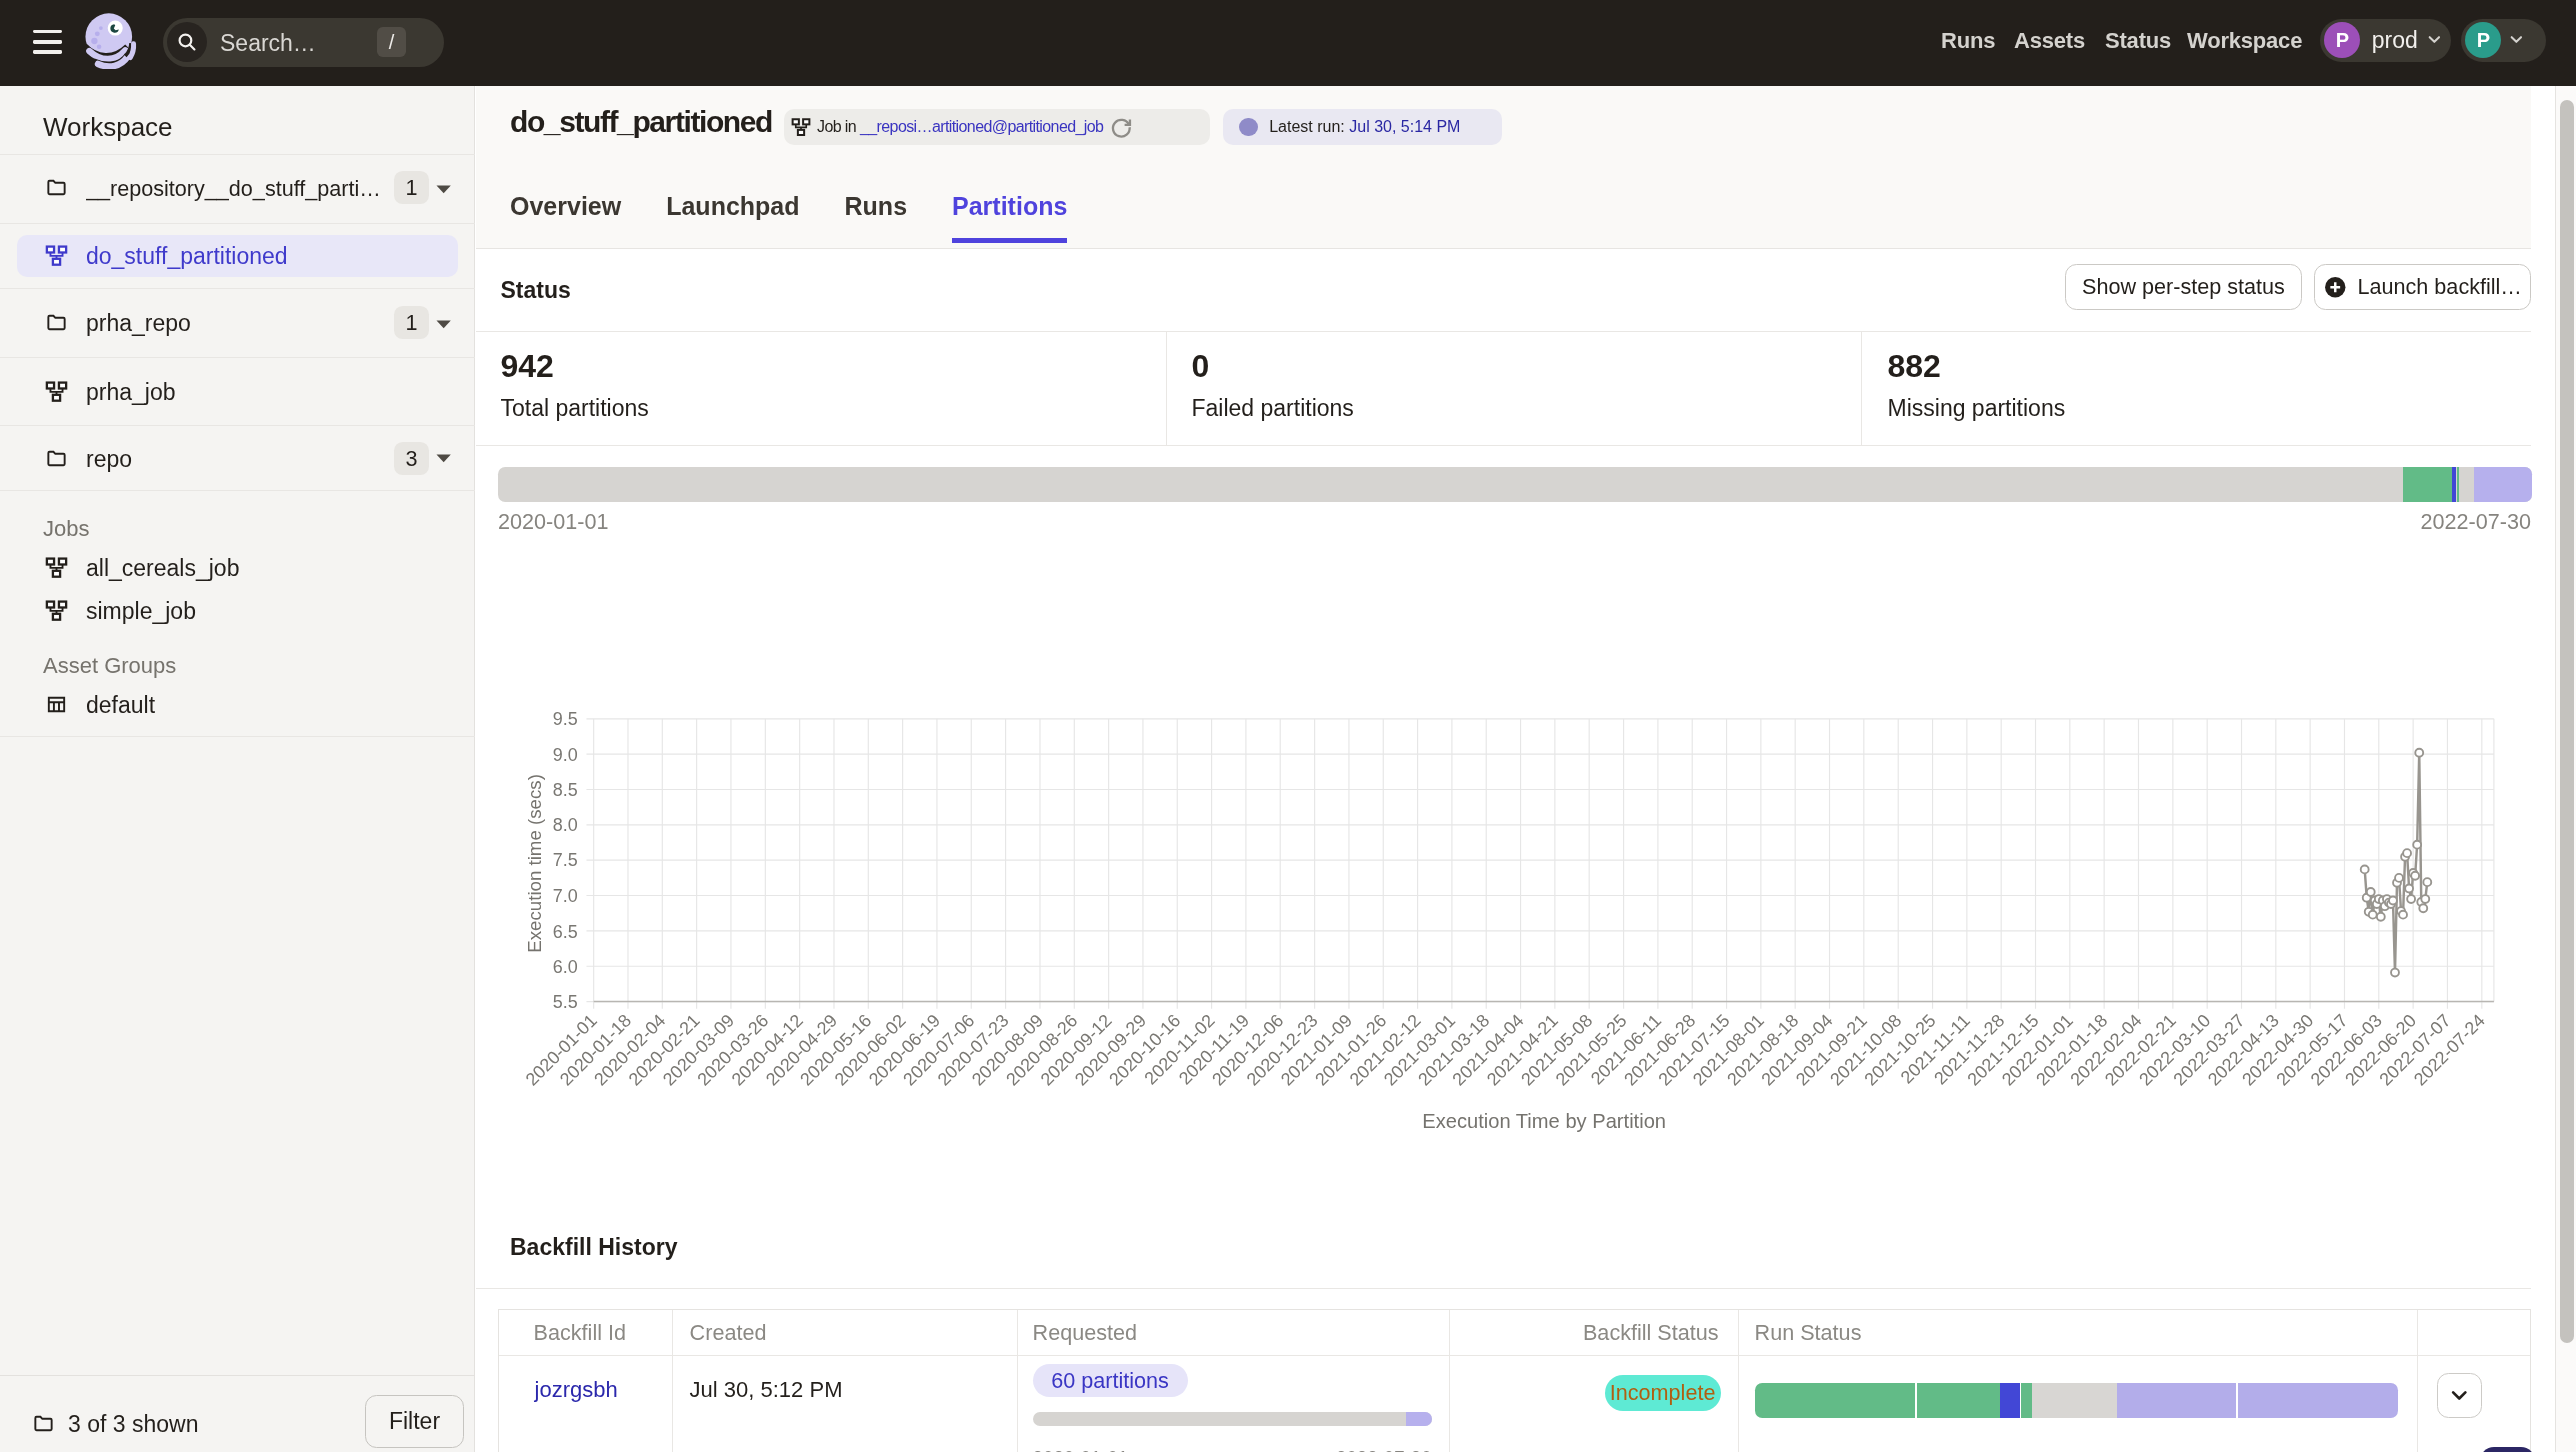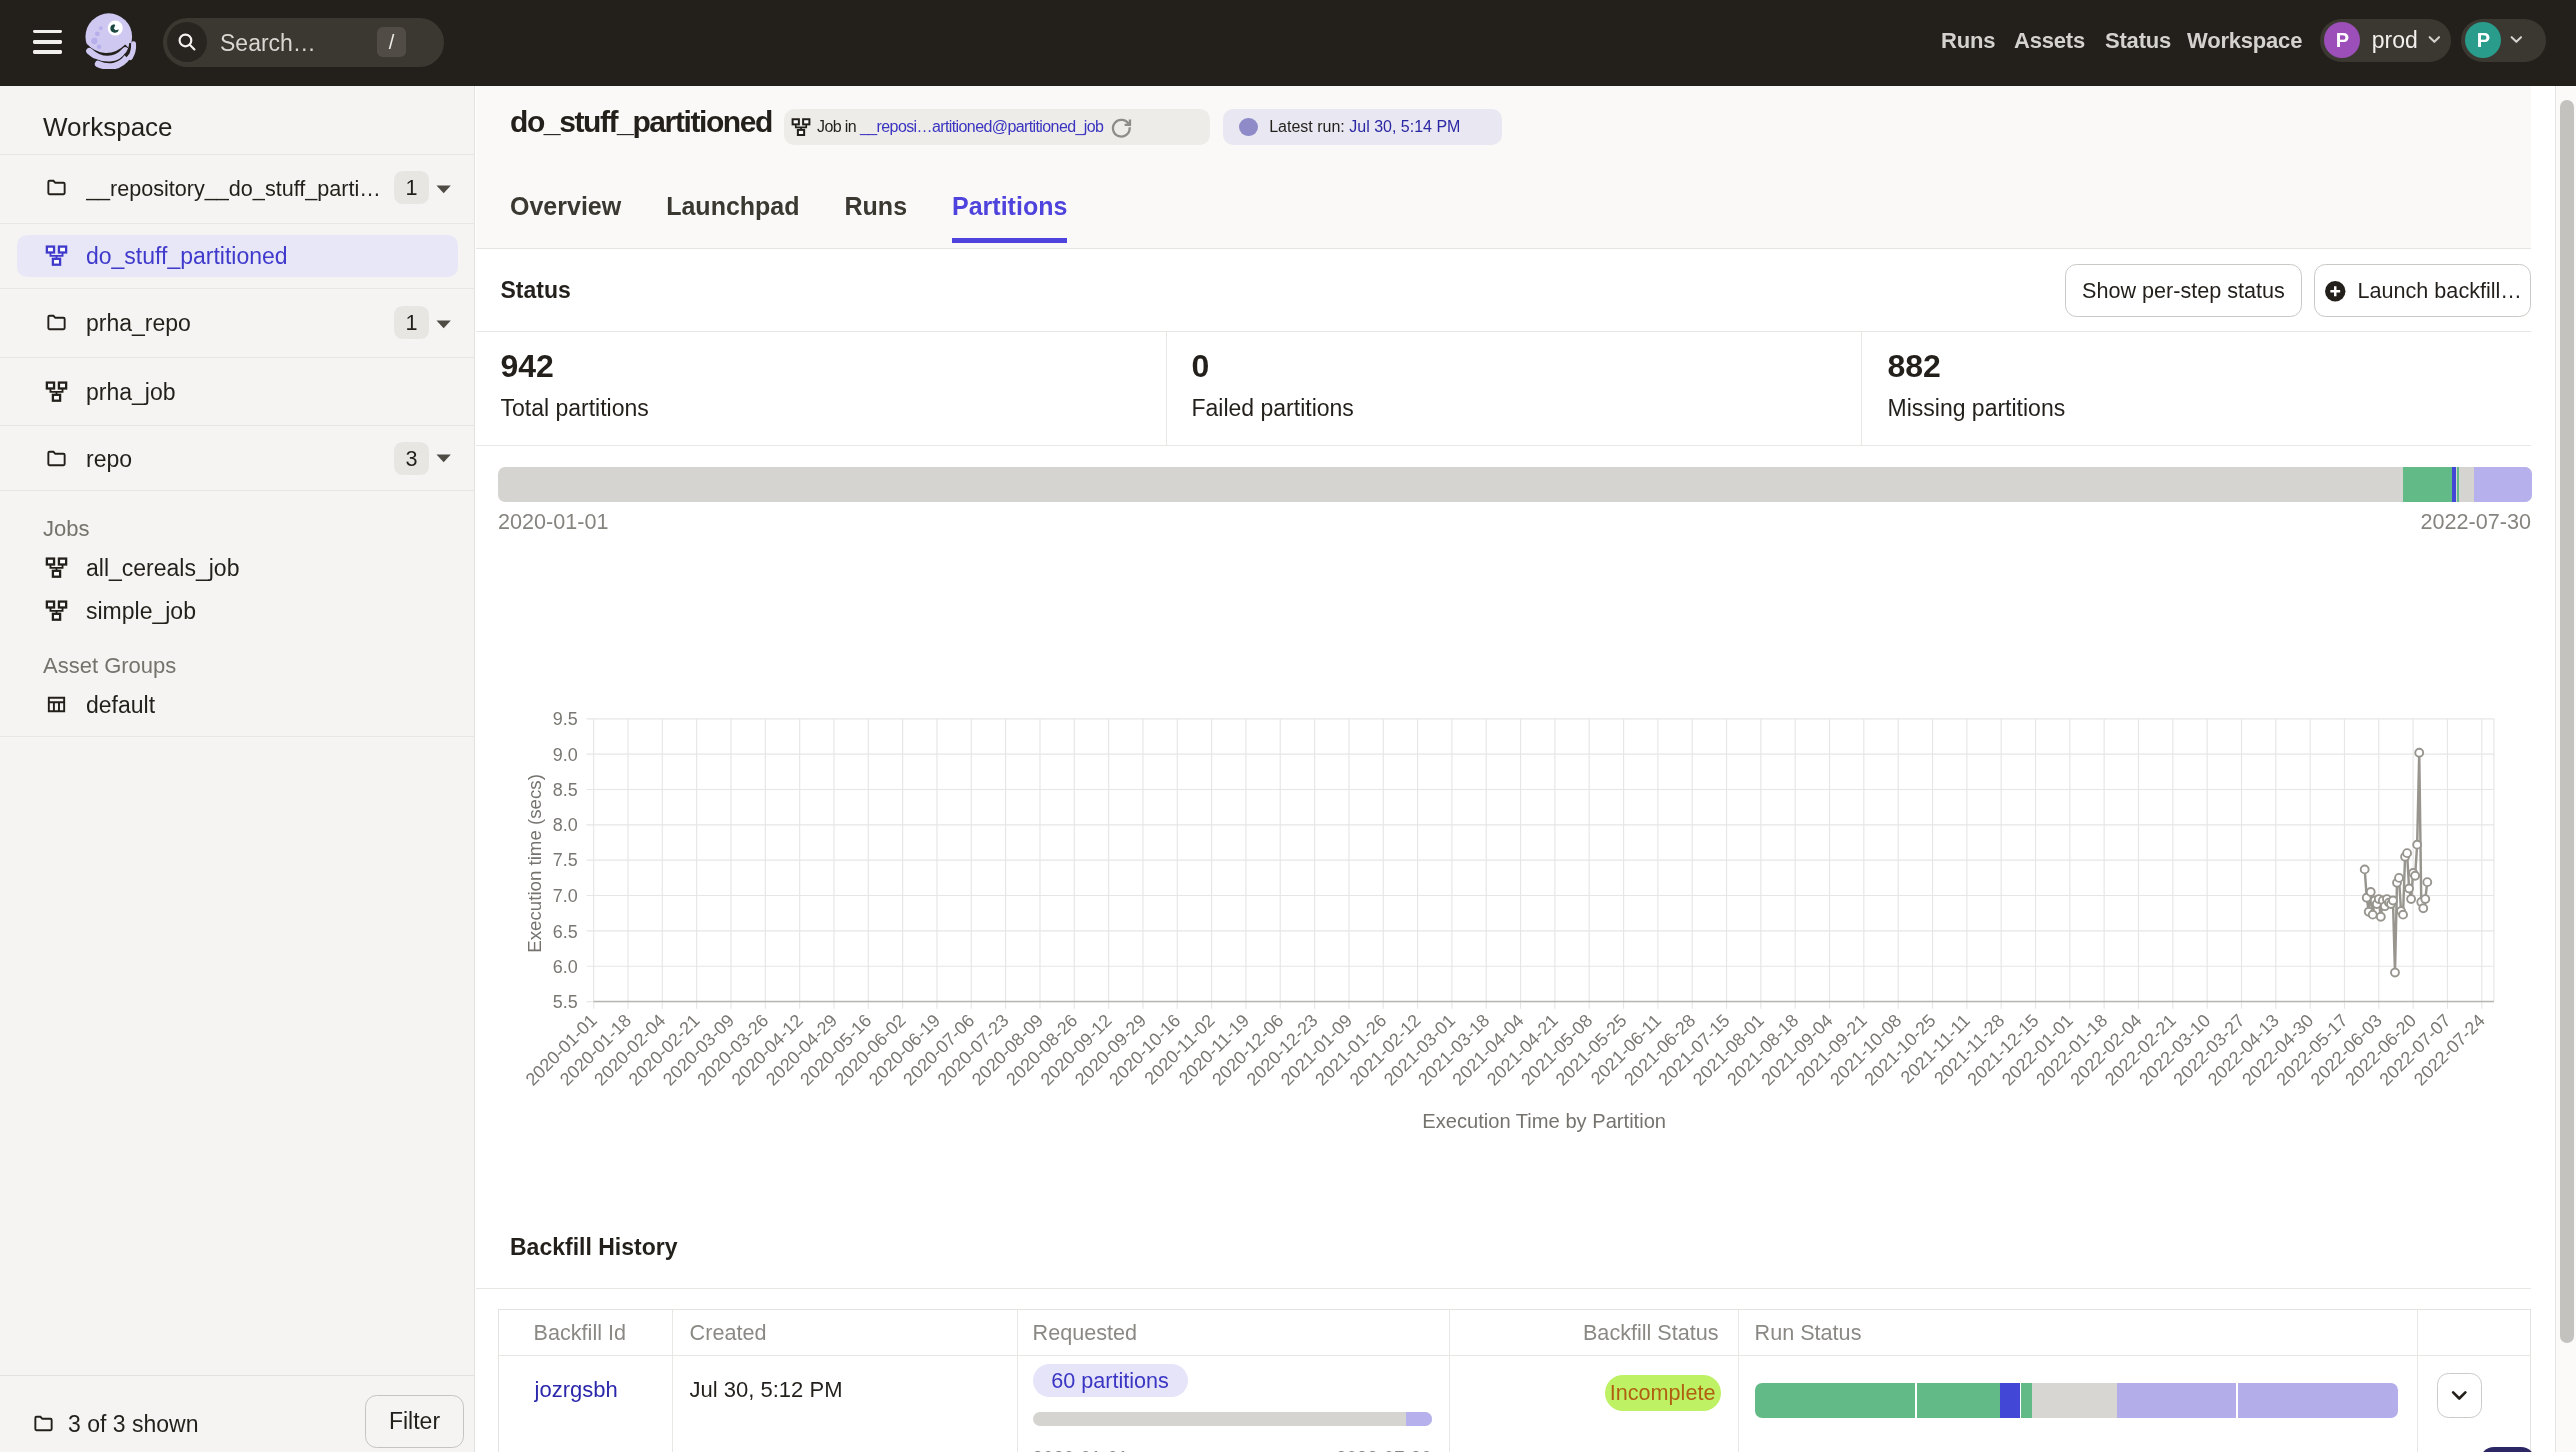--- a/index.html
+++ b/index.html
@@ -25,21 +25,21 @@
 #main { position:absolute; left:476px; top:86px; right:0; bottom:0; background:#fff; }
 #hband { position:absolute; left:0; top:0; width:2055px; height:163px; background:#FAF9F7; border-bottom:1.4px solid #E7E5E2; }
 #title { position:absolute; left:34px; top:18.7px; font-size:30px; font-weight:700; letter-spacing:-1.4px; white-space:nowrap; }
 .hpill { position:absolute; top:23px; height:36px; border-radius:10px; display:flex; align-items:center; font-size:16px; white-space:nowrap; }
 #tabs { position:absolute; left:34px; top:106px; display:flex; gap:45px; font-size:25px; font-weight:700; color:#3B3731; }
 .tab { position:relative; padding-bottom:21.6px; }
 #parttab { color:#4F43DD; }
 #parttab::after { content:""; position:absolute; left:0; right:0; bottom:0; height:4.3px; background:#4F43DD; }
 #statusrow { position:absolute; left:0; top:164px; width:2055px; height:82px; border-bottom:1.4px solid #E9E7E4; }
 #statuslabel { position:absolute; left:24.5px; top:27px; font-size:23px; font-weight:700; }
-.btn { position:absolute; top:14.4px; height:53px; border:1.4px solid #CBC9C5; border-radius:11.5px; background:#fff; display:flex; align-items:center; justify-content:center; font-size:21.6px; gap:10px; }
+.btn { position:absolute; top:14.4px; height:46px; border:1.4px solid #CBC9C5; border-radius:11.5px; background:#fff; display:flex; align-items:center; justify-content:center; font-size:21.6px; gap:10px; }
 #stats { position:absolute; left:0; top:246px; width:2055px; height:114px; border-bottom:1.4px solid #E9E7E4; }
 .stat { position:absolute; top:0; bottom:0; }
 .statnum { position:absolute; left:24.5px; top:16px; font-size:32px; font-weight:700; }
 .statlab { position:absolute; left:24.5px; top:63px; font-size:23px; color:#231F1B; }
 .statborder { position:absolute; top:0; bottom:0; width:1.4px; background:#E9E7E4; }
 #pbar { position:absolute; left:21.6px; top:381px; width:2034px; height:35px; border-radius:7.2px; background:#D6D4D1; }
 .pdate { position:absolute; top:423px; font-size:21.6px; color:#86847F; }
 #rdband { position:absolute; left:0; top:452px; width:2055px; height:105px; border-bottom:1.4px solid #E9E7E4; }
 #rdband div { position:absolute; left:34px; top:42px; font-size:23px; font-weight:700; }
 #bhband { position:absolute; left:0; top:1099px; width:2055px; height:104px; border-bottom:1.4px solid #E9E7E4;text-align:center; }
@@ -252,21 +252,21 @@
     <div class="mono" style="position:absolute;left:36px;top:67px;font-size:22px;color:#2B28AC">jozrgsbh</div>
     <div class="mono" style="position:absolute;left:191px;top:67px;font-size:22px;color:#231F1B">Jul 30, 5:12 PM</div>
 
     <div style="position:absolute;left:534px;top:54px;height:33px;border-radius:16.5px;background:#E6E4F9;color:#3A36C4;font-size:21.6px;display:inline-flex;align-items:center;padding:0 18.7px">60 partitions</div>
     <div style="position:absolute;left:534px;top:102px;width:399px;height:14.4px;border-radius:7.2px;background:#D6D4D1;overflow:hidden">
       <div style="position:absolute;left:373px;width:26px;top:0;bottom:0;background:#B6B0ED"></div>
     </div>
     <div class="mono" style="position:absolute;left:534px;top:137px;font-size:18.7px;color:#86847F">2020-01-01</div>
     <div class="mono" style="position:absolute;left:796px;top:137px;font-size:18.7px;color:#86847F;width:137px;text-align:right">2022-07-30</div>
 
-    <div style="position:absolute;left:1106px;top:65px;width:116px;height:36px;border-radius:18px;background:#bef264;color:#B05F11;font-size:21.6px;text-align:center;line-height:36px">Incomplete</div>
+    <div style="position:absolute;left:1106px;top:65px;width:116px;height:36px;border-radius:18px;background:#5eead4;color:#B05F11;font-size:21.6px;text-align:center;line-height:36px">Incomplete</div>
 
     <div style="position:absolute;left:1256px;top:73px;width:643px;height:35px">
         <div style="position:absolute;left:0px;width:160px;top:0;bottom:0;background:#62BB87;border-radius:7.2px 0 0 7.2px;"></div>
         <div style="position:absolute;left:162px;width:83px;top:0;bottom:0;background:#62BB87;"></div>
         <div style="position:absolute;left:245px;width:20px;top:0;bottom:0;background:#4247D6;"></div>
         <div style="position:absolute;left:266px;width:11.5px;top:0;bottom:0;background:#62BB87;"></div>
         <div style="position:absolute;left:277px;width:85px;top:0;bottom:0;background:#D8D6D3;"></div>
         <div style="position:absolute;left:362px;width:119px;top:0;bottom:0;background:#B3ADEA;"></div>
         <div style="position:absolute;left:483px;width:160px;top:0;bottom:0;background:#B3ADEA;border-radius:0 7.2px 7.2px 0;"></div>
       </div>

